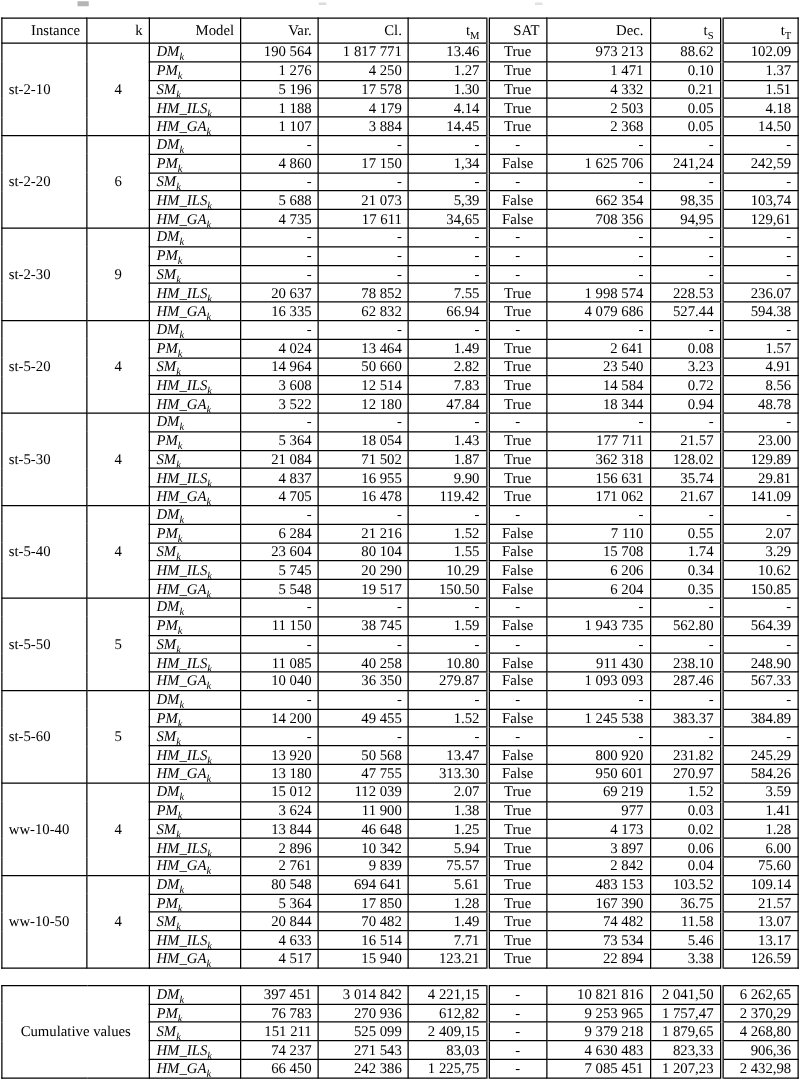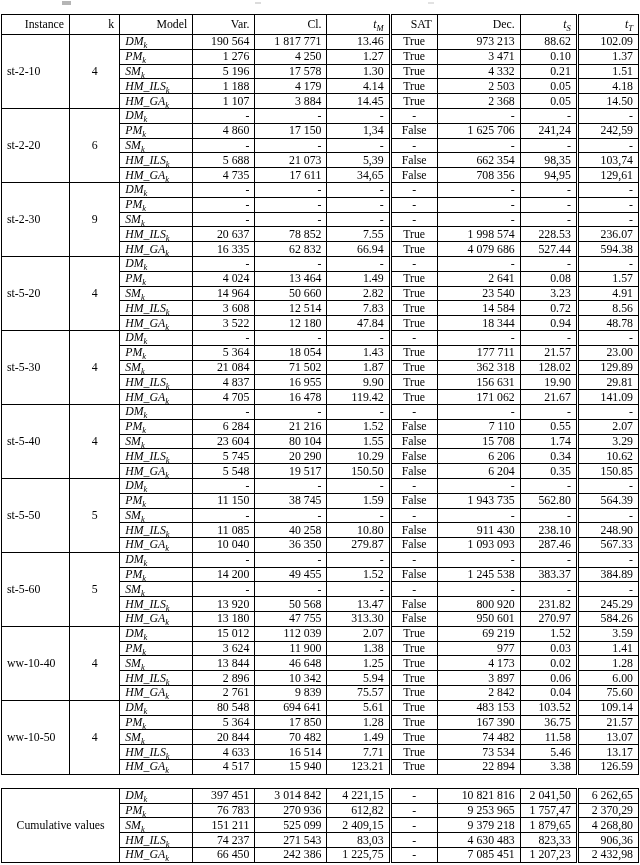--- a/index.html
+++ b/index.html
@@ -31,21 +31,21 @@
     font-weight:normal;
   }
   table.res th{height:19px;text-align:right;}
   .al{text-align:left;}
   .ar{text-align:right;}
   .ac{text-align:center;}
   .dbl{border-left:3px double #000 !important;}
   .b{font-weight:bold;}
   .model i{font-style:italic;}
   sub.k{font-size:8.5px;line-height:0;font-style:italic;}
-  .thsub{font-style:italic;}
+  .thsub{}
   .thsub sub{font-size:8.5px;line-height:0;}
   #cumtable{margin-top:13px;}
   td.instcell{vertical-align:middle;}
 </style>
 </head>
 <body>
 
 <div class="caption-strip">
   <span class="frag f1"></span>
   <span class="frag f2"></span>
@@ -91,21 +91,21 @@
         <td class="ar">973 213</td>
         <td class="ar">88.62</td>
         <td class="ar dbl">102.09</td>
       </tr>
       <tr>
         <td class="al model"><i><span>PM</span><sub class="k">k</sub></i></td>
         <td class="ar">1 276</td>
         <td class="ar">4 250</td>
         <td class="ar">1.27</td>
         <td class="ac dbl">True</td>
-        <td class="ar">3 471</td>
+        <td class="ar">1 471</td>
         <td class="ar">0.10</td>
         <td class="ar dbl b">1.37</td>
       </tr>
       <tr>
         <td class="al model"><i><span>SM</span><sub class="k">k</sub></i></td>
         <td class="ar">5 196</td>
         <td class="ar">17 578</td>
         <td class="ar">1.30</td>
         <td class="ac dbl">True</td>
         <td class="ar">4 332</td>
@@ -320,21 +320,21 @@
         <td class="ar">128.02</td>
         <td class="ar dbl">129.89</td>
       </tr>
       <tr>
         <td class="al model"><i><span>HM_ILS</span><sub class="k">k</sub></i></td>
         <td class="ar">4 837</td>
         <td class="ar">16 955</td>
         <td class="ar">9.90</td>
         <td class="ac dbl">True</td>
         <td class="ar">156 631</td>
-        <td class="ar b">19.90</td>
+        <td class="ar b">35.74</td>
         <td class="ar dbl">29.81</td>
       </tr>
       <tr>
         <td class="al model"><i><span>HM_GA</span><sub class="k">k</sub></i></td>
         <td class="ar b">4 705</td>
         <td class="ar">16 478</td>
         <td class="ar">119.42</td>
         <td class="ac dbl">True</td>
         <td class="ar">171 062</td>
         <td class="ar">21.67</td>

